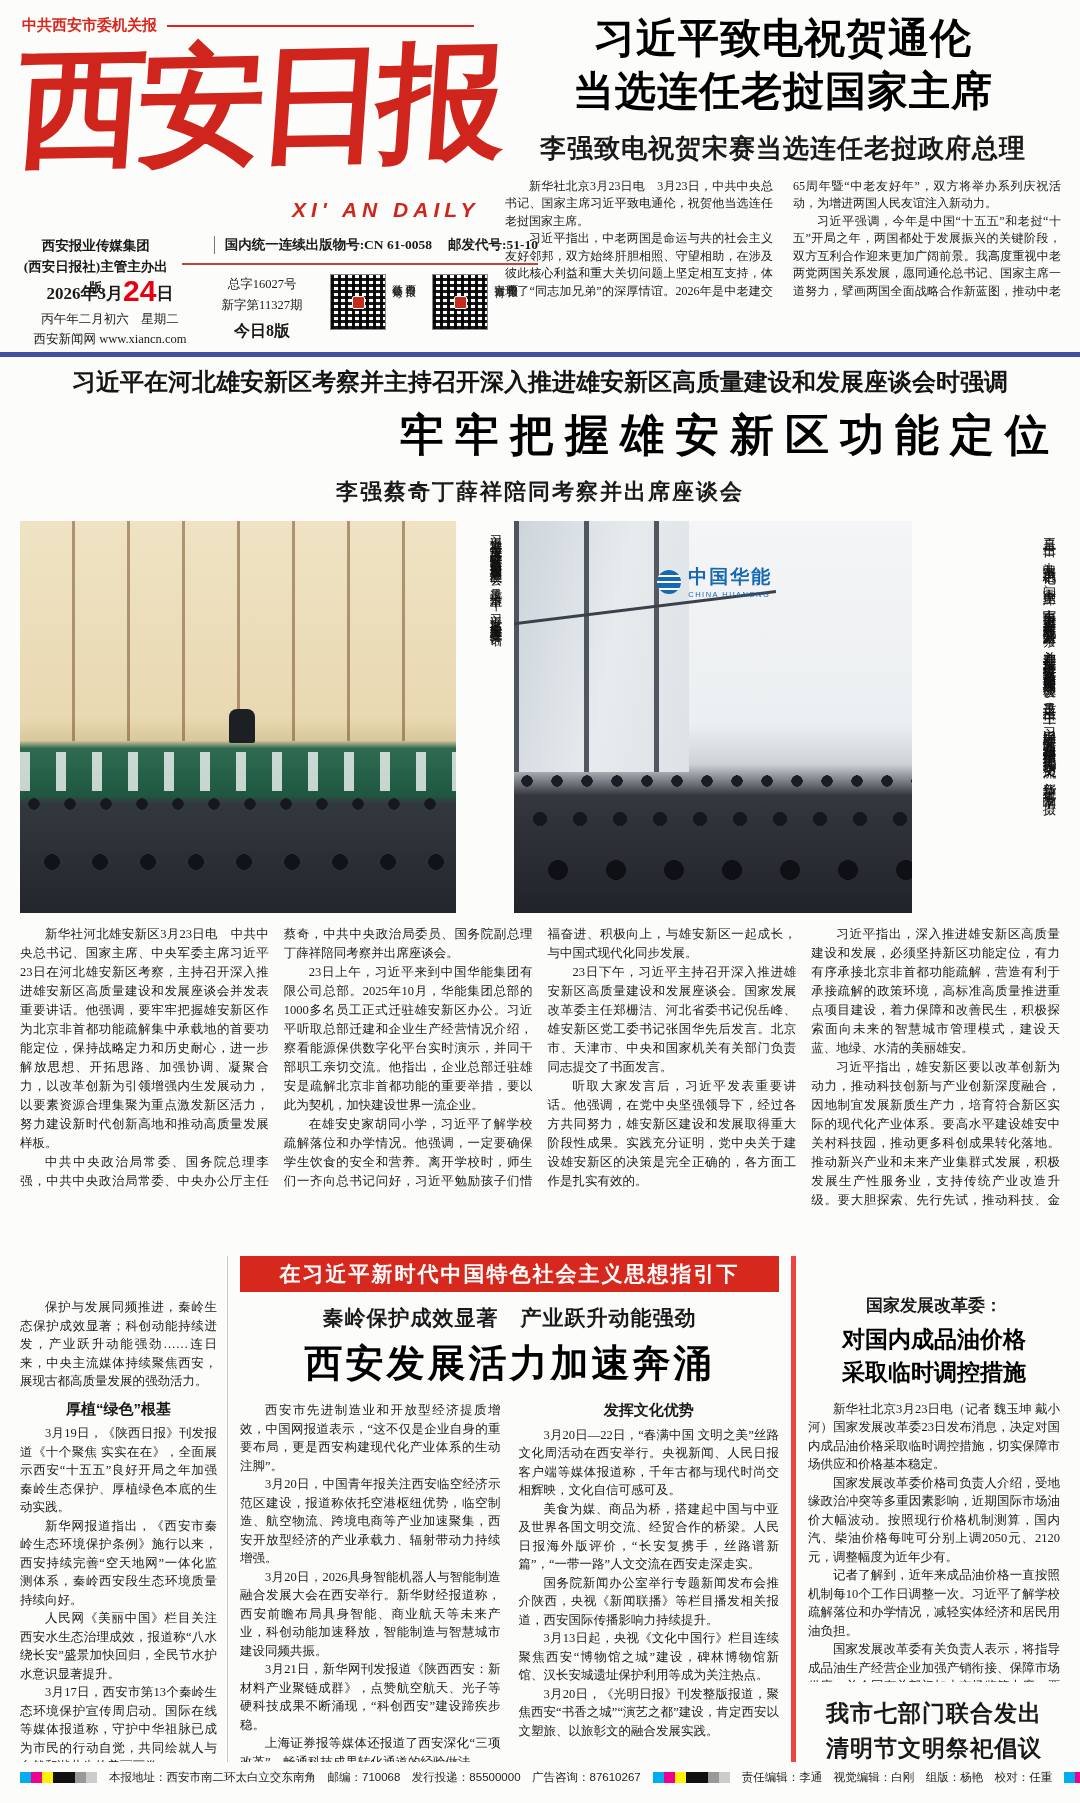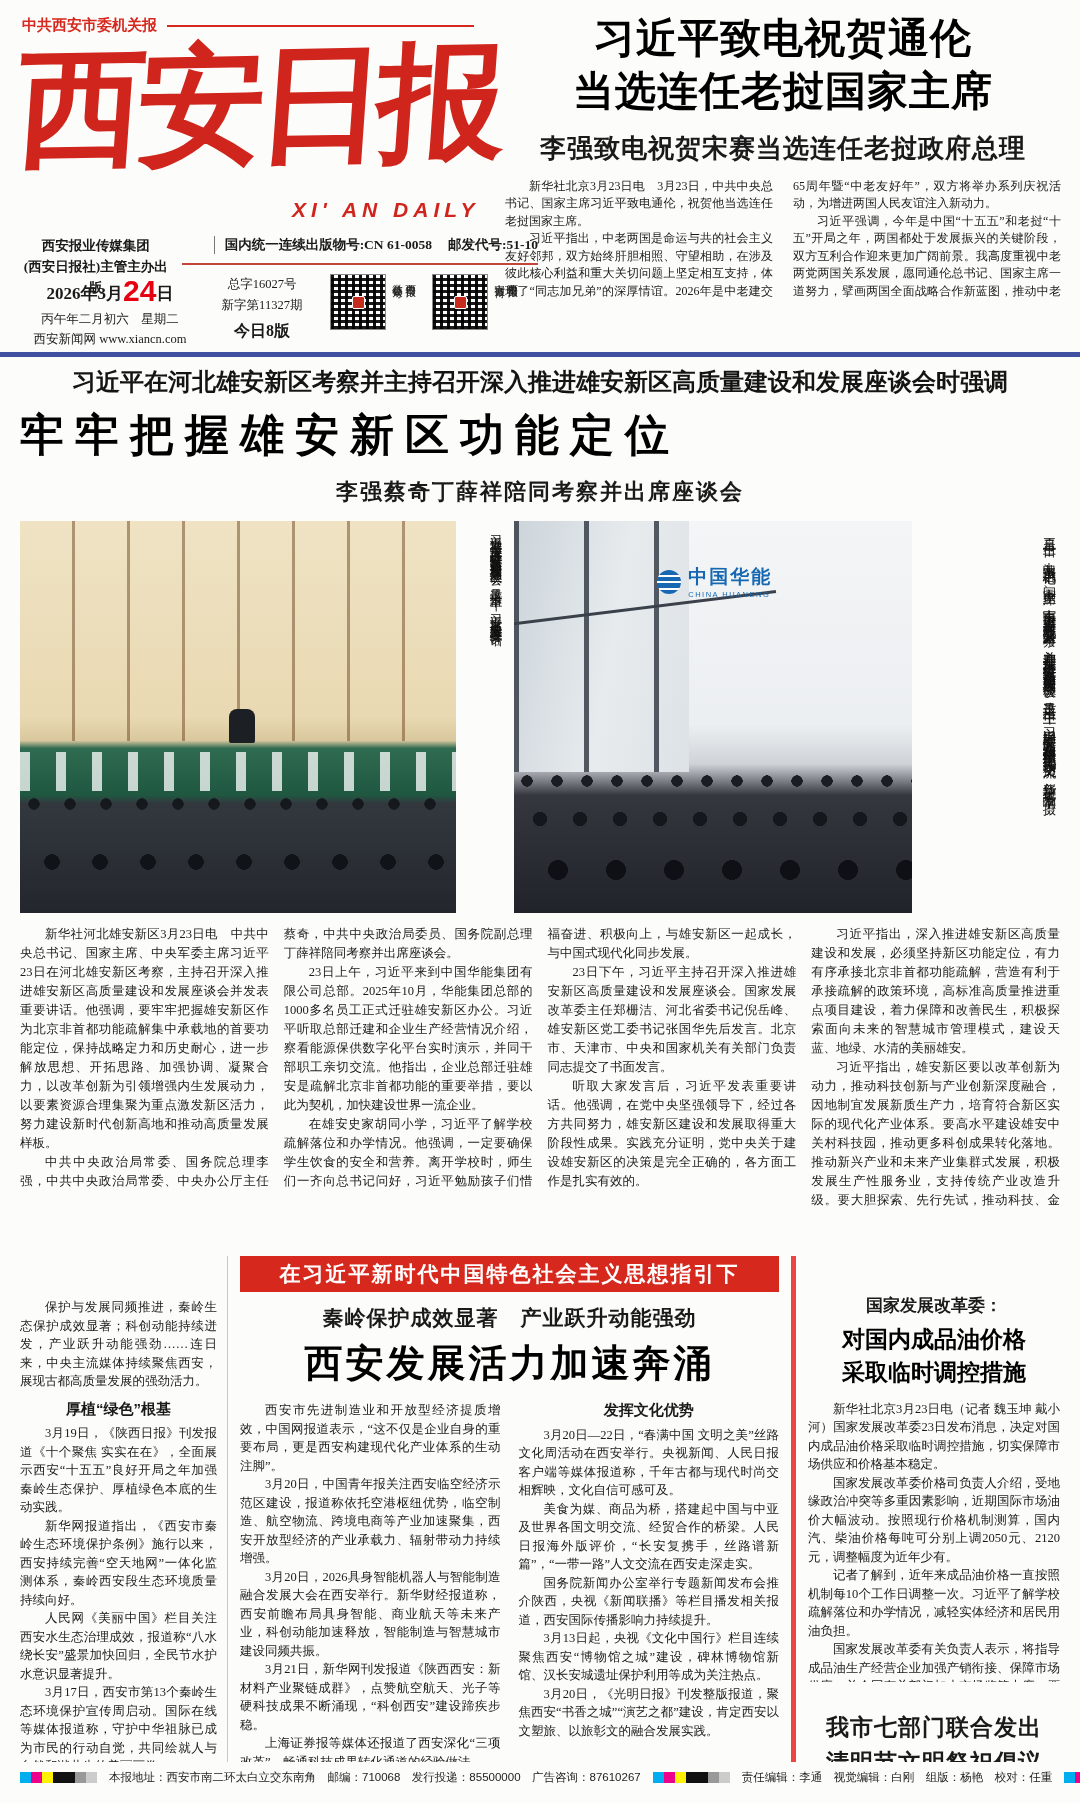--- a/index.html
+++ b/index.html
@@ -44,21 +44,21 @@
   .top-article { position:absolute; top:12px; left:505px; width:556px; }
   .ta-h1 { text-align:center; font-family:"Liberation Sans",sans-serif; font-weight:800; font-size:41px; line-height:1.3; letter-spacing:1px; color:#000; }
   .ta-sub { margin-top:12px; text-align:center; font-weight:bold; font-size:26px; letter-spacing:1px; }
   .ta-body { margin-top:12px; column-count:2; column-gap:20px; font-size:12px; line-height:17.5px; height:130px; overflow:hidden; text-align:justify; }
   .paras p { text-indent:2em; text-align:justify; }
   
   .blue-rule { position:absolute; top:352px; left:0; right:0; height:5px; background:#4250a2; }
   
   .main { position:absolute; top:366px; left:20px; width:1040px; }
   .kicker { text-align:center; font-family:"Liberation Sans",sans-serif; font-weight:bold; font-size:24px; color:#141414; }
-  .headline { text-align:left; font-family:"Liberation Sans",sans-serif; font-weight:800; color:#000; margin-top:8px; }
+  .headline { text-align:right; font-family:"Liberation Sans",sans-serif; font-weight:800; color:#000; margin-top:8px; }
   .headline .l1 { font-size:44px; letter-spacing:11px; }
   .headline .l2 { font-size:44px; letter-spacing:1px; margin-top:6px; }
   .byline { text-align:center; font-weight:bold; font-size:22px; letter-spacing:2px; margin-top:12px; }
   .photo-row { display:flex; gap:9px; margin-top:14px; height:392px; }
   .photo { position:relative; overflow:hidden; }
   .photo1 { width:436px;
     background:
       linear-gradient(180deg,#efe3c4 0%,#e9d9b2 50%,#d9c89d 56%,#2f6b51 58%,#1f5740 70%,#33383f 72%,#23262c 100%);
   }
   .photo1 .wall-stripes { position:absolute; left:0; right:0; top:0; height:56%;
@@ -97,21 +97,21 @@
   .b-subhead { text-align:center; font-weight:bold; font-size:15px; margin:9px 0 6px; font-family:"Liberation Sans",sans-serif; }
   .b-center { width:556px; border-right:5px solid #ef4444; padding-right:12px; overflow:hidden; }
   .banner { height:36px; line-height:36px; background:#d7281e; color:#fff; text-align:center; font-size:21px; font-weight:bold; letter-spacing:2px; font-family:"Liberation Sans",sans-serif; }
   .c-kicker { margin-top:12px; text-align:center; font-weight:bold; font-size:21px; letter-spacing:1px; }
   .c-headline { margin-top:6px; text-align:center; font-family:"Liberation Sans",sans-serif; font-weight:800; font-size:38px; letter-spacing:3px; color:#000; }
   .c-cols { margin-top:12px; column-count:2; column-gap:18px; font-size:12.5px; line-height:18.5px; height:372px; overflow:hidden; }
   .b-right { flex:1; overflow:hidden; }
   .r-kicker { margin-top:38px; text-align:center; font-weight:bold; font-size:17px; font-family:"Liberation Sans",sans-serif; }
   .r-headline { margin-top:6px; text-align:center; font-family:"Liberation Sans",sans-serif; font-weight:800; font-size:23px; line-height:1.45; color:#000; }
   .r-body { margin-top:10px; font-size:12.5px; line-height:18.5px; height:282px; overflow:hidden; }
-  .r-head2 { margin-top:28px; text-align:center; font-weight:bold; font-size:23px; line-height:1.55; letter-spacing:1px; }
+  .r-head2 { margin-top:14px; text-align:center; font-weight:bold; font-size:23px; line-height:1.55; letter-spacing:1px; }
   
   .footer { position:absolute; top:1770px; left:20px; width:1040px; display:flex; align-items:center; gap:12px; font-size:11.5px; color:#222; font-family:"Liberation Sans",sans-serif; white-space:nowrap; }
   .bars { display:flex; }
   .bars i { width:11px; height:11px; display:block; }
   .bars i:nth-child(1){background:#00aeef;} .bars i:nth-child(2){background:#ec008c;}
   .bars i:nth-child(3){background:#fff200;} .bars i:nth-child(4){background:#111;}
   .bars i:nth-child(5){background:#111;} .bars i:nth-child(6){background:#999;}
   .bars i:nth-child(7){background:#ccc;}
 </style>
 </head>

